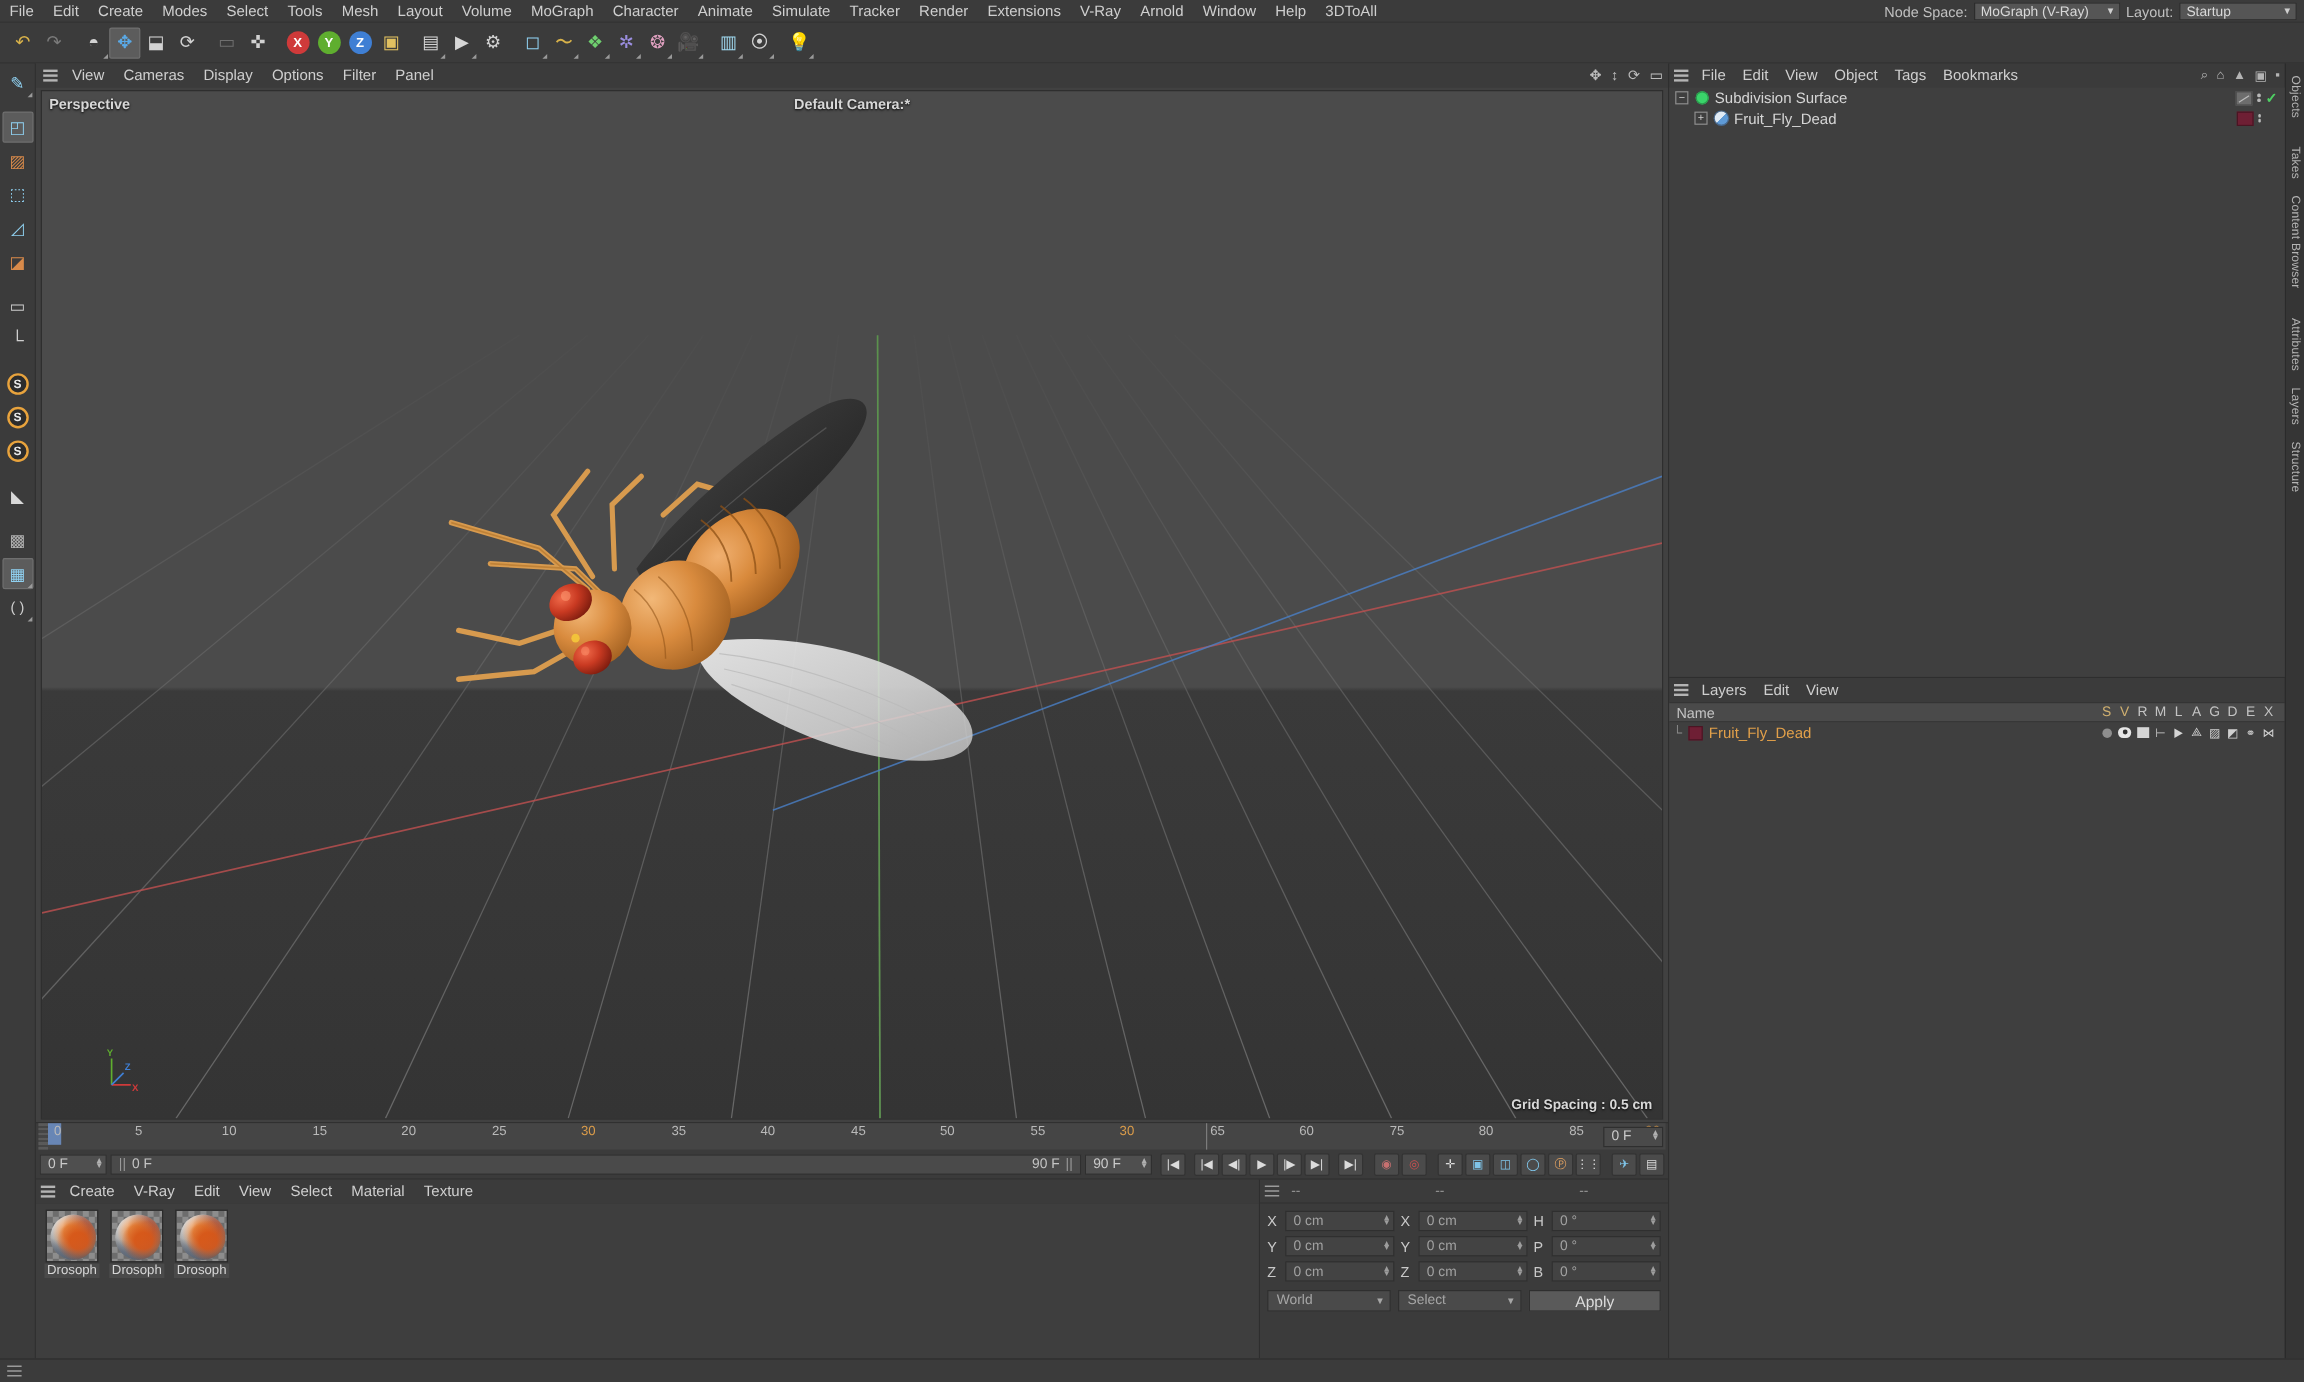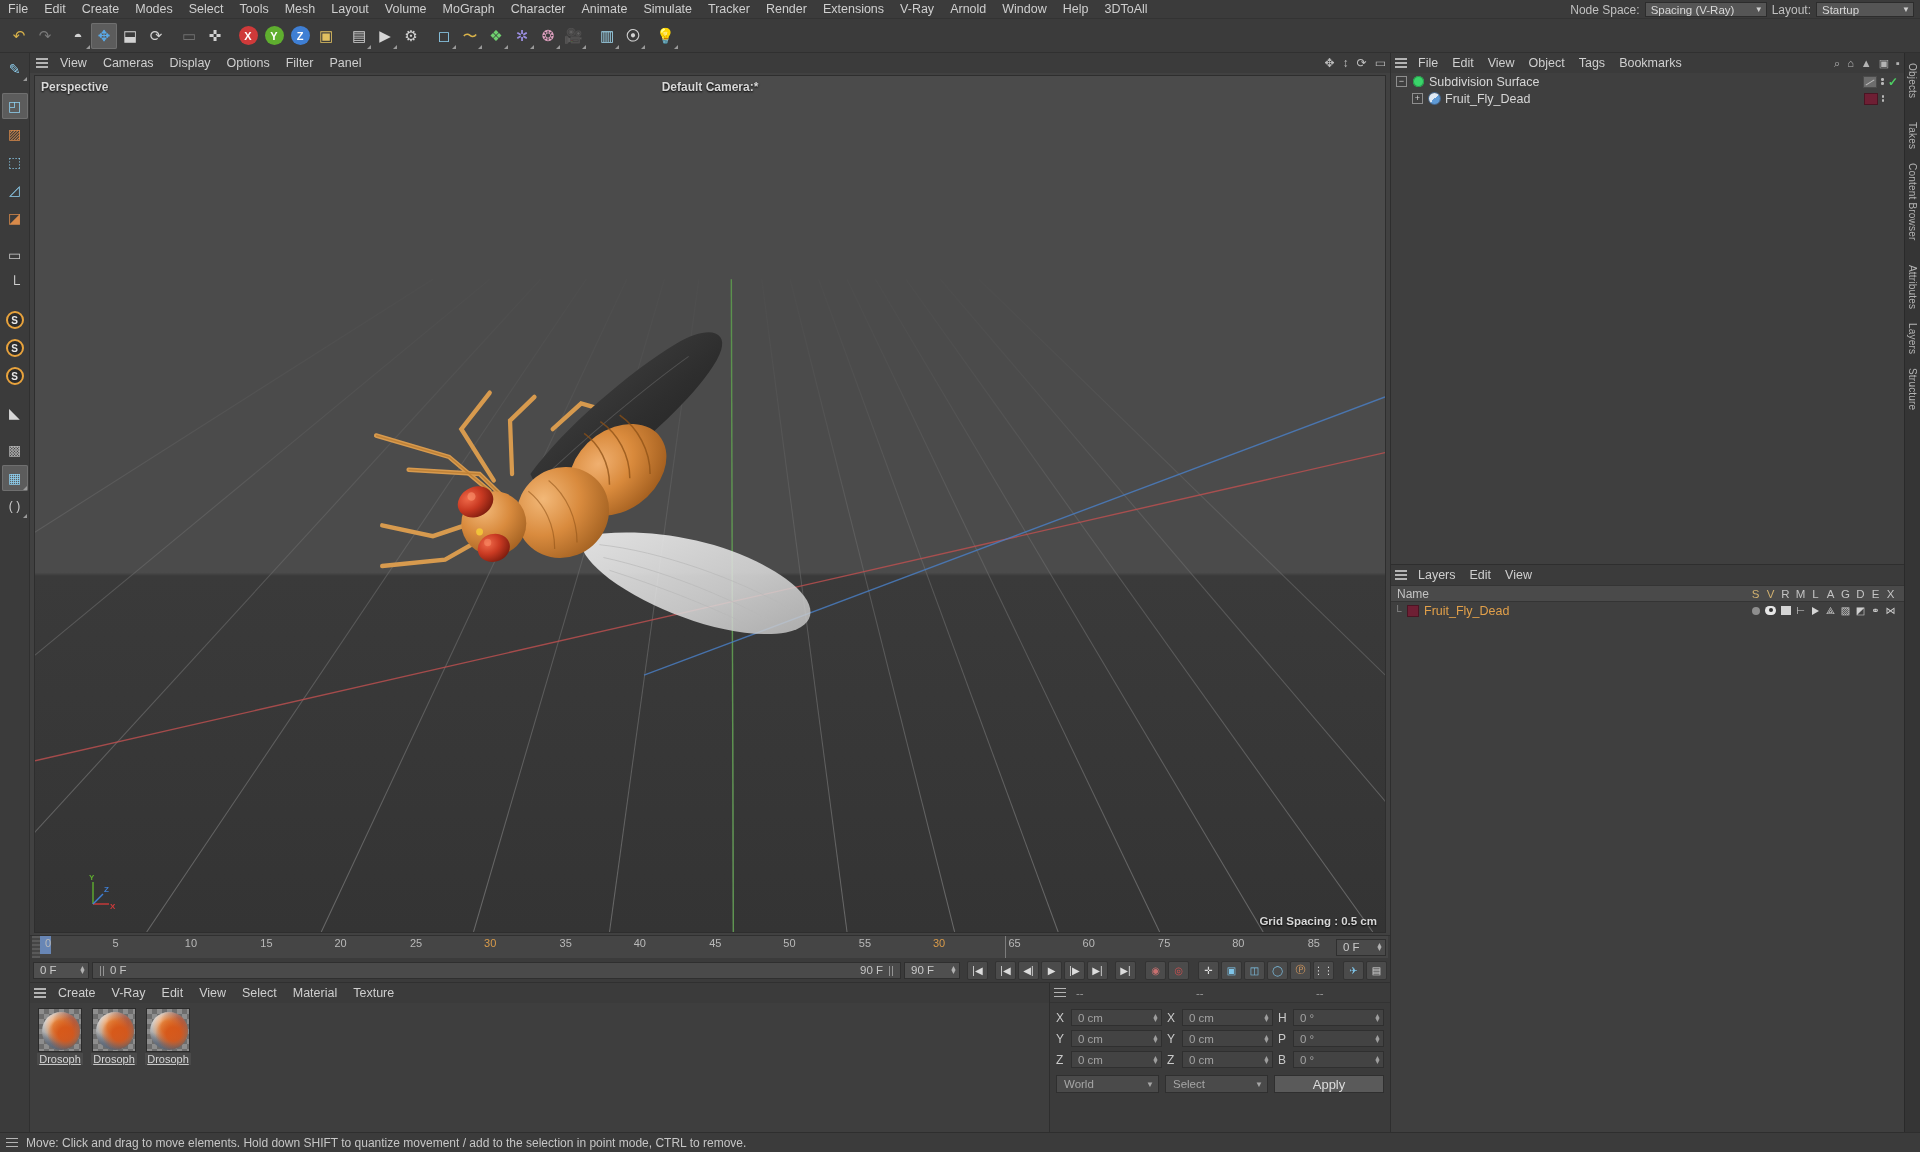--- a/index.html
+++ b/index.html
@@ -129,21 +129,21 @@
   .tbtn { width:21px;height:19px; background:#4b4b4b; border:1px solid #333; display:flex;
           align-items:center; justify-content:center; color:#dcdcdc; font-size:10px; border-radius:2px;}
   .tgrp{ display:flex; gap:2px; }
 
   
   .bottomrow { flex:none; height:150px; display:flex; background:#3b3b3b; border-top:1px solid #303030;}
   .matmgr { width:1020px; display:flex; flex-direction:column; border-right:1px solid #2e2e2e;}
   .matbar { height:20px; display:flex; align-items:center; background:#3b3b3b;}
   .matbar .mi{ padding:0 8px; font-size:12.5px; color:#cfcfcf; line-height:20px;}
   .matbody { flex:1; background:#3e3e3e; padding:5px 0 0 6px; display:flex; gap:6px; align-items:flex-start;}
-  .matitem { width:48px; display:flex; flex-direction:column; align-items:center;text-decoration:underline; }
+  .matitem { width:48px; display:flex; flex-direction:column; align-items:center; }
   .matsw {
     width:44px;height:44px; border:1px solid #2b2b2b; position:relative; overflow:hidden;
     background:
       repeating-conic-gradient(#6d6d6d 0% 25%, #8d8d8d 0% 50%) 0 0/10px 10px;
   }
   .matball{
     position:absolute; left:3px; top:3px; width:38px;height:38px;border-radius:50%;
     background:
       radial-gradient(circle at 30% 25%, #ffffff 0%, #d8d8d8 18%, #9a9a9a 45%, #4e4e4e 100%);
     overflow:hidden;
@@ -259,21 +259,21 @@
     <div class="mi">Extensions</div>
     <div class="mi">V-Ray</div>
     <div class="mi">Arnold</div>
     <div class="mi">Window</div>
     <div class="mi">Help</div>
     <div class="mi">3DToAll</div>
 
     <div class="menu-right">
       <span class="lbl">Node Space:</span>
       <div class="ddl" style="min-width:122px">
-        <span>Spacing (V-Ray)</span>
+        <span>MoGraph (V-Ray)</span>
         <span class="arw">▼</span>
       </div>
       <span class="lbl">Layout:</span>
       <div class="ddl" style="min-width:98px">
         <span>Startup</span>
         <span class="arw">▼</span>
       </div>
     </div>
   </div>
 
@@ -959,16 +959,15 @@
     </div>
 
   </div>
 
   <div class="statusbar">
     <div class="hamb">
         <i></i>
         <i></i>
         <i></i>
       </div>
-    <span class="txt">Move: Click and drag to move elements. Hold down SHIFT to quantize movement / add to the selection in point mode, CTRL to remove.</span>
   </div>
 
 </div>
 
 </body></html>

